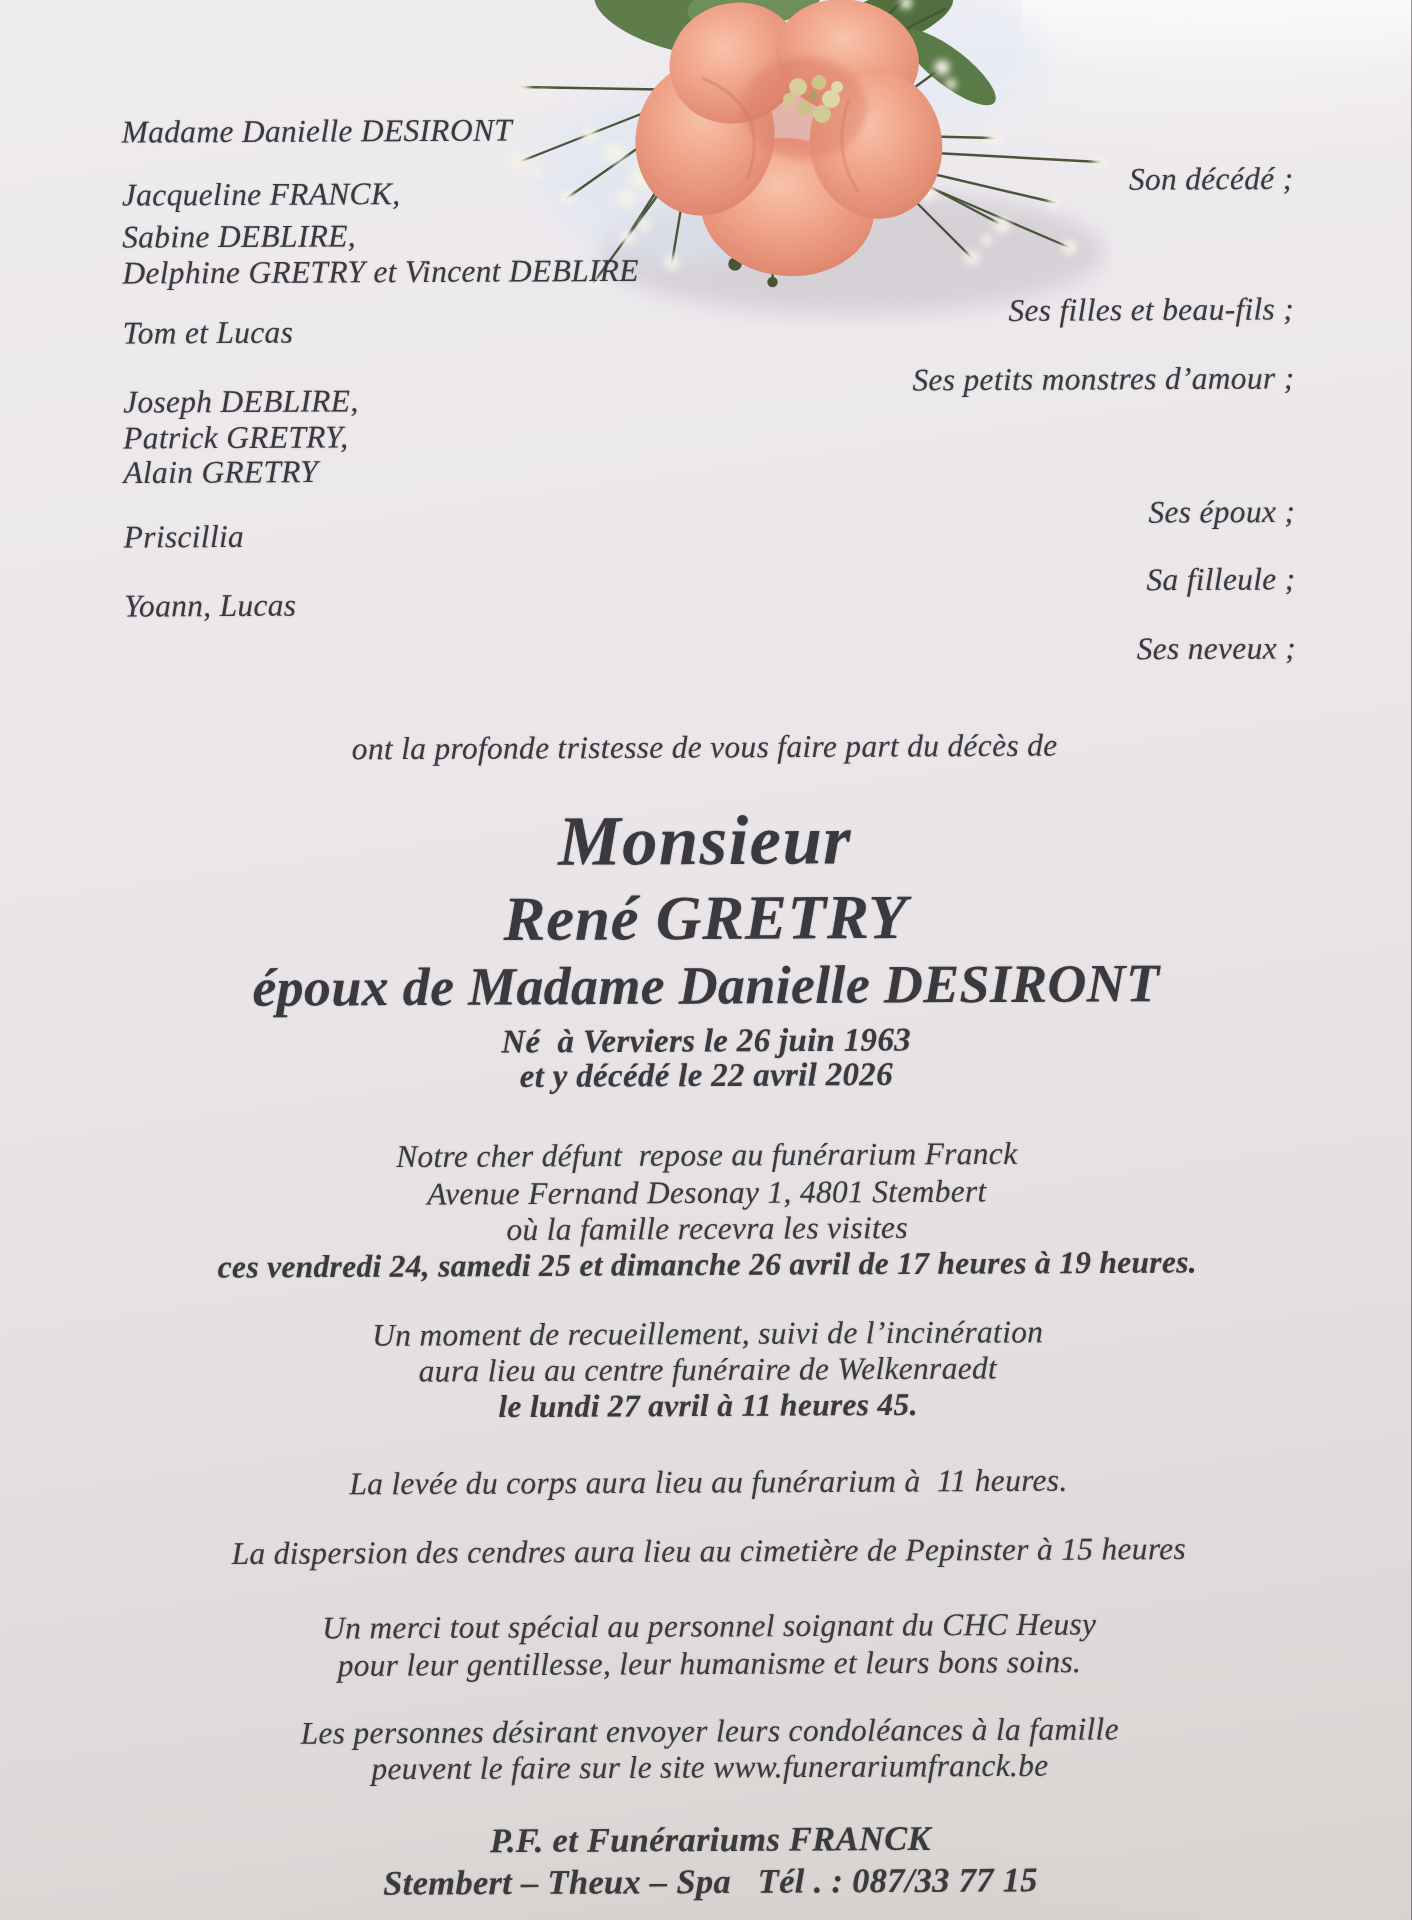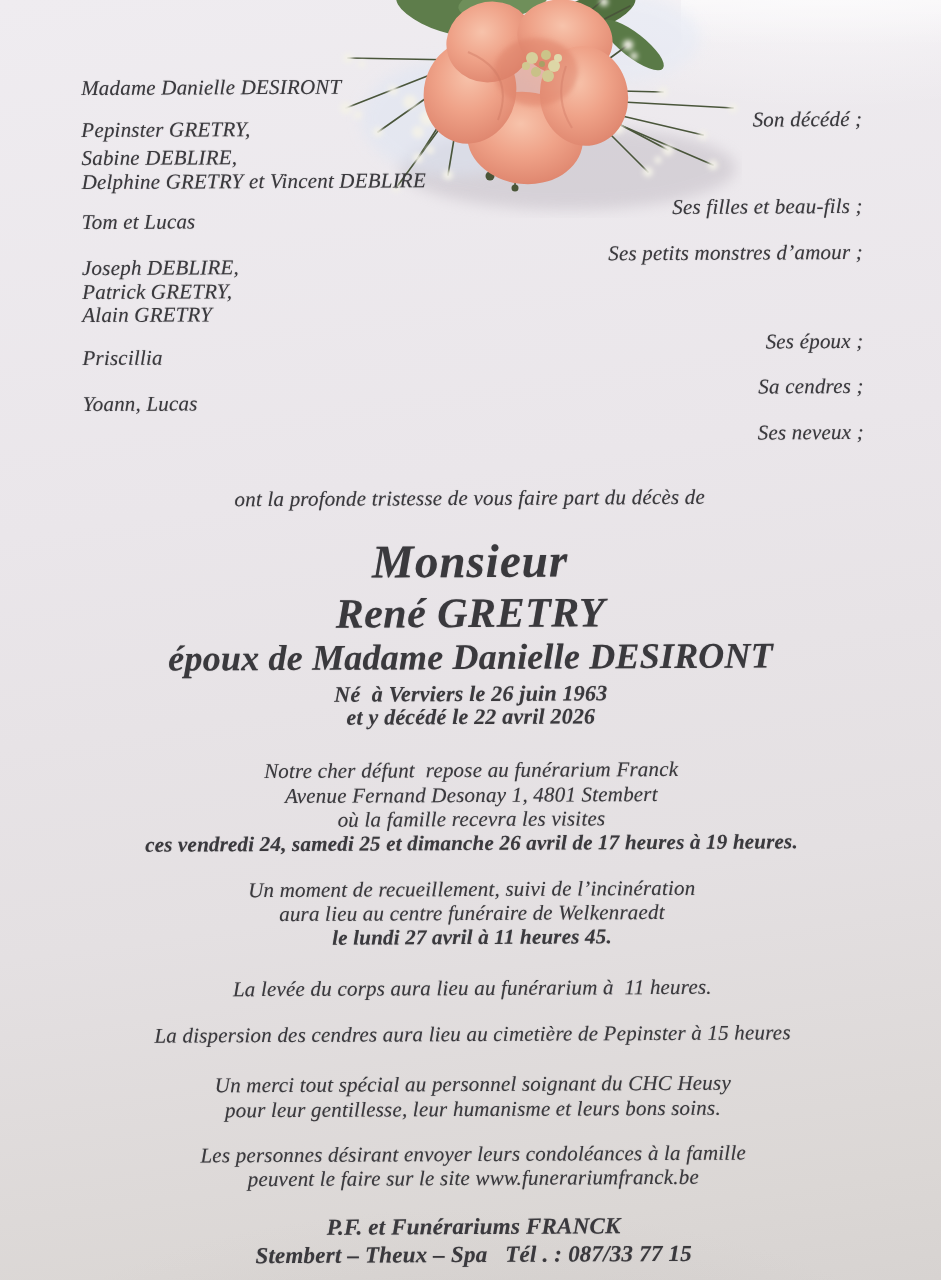--- a/index.html
+++ b/index.html
@@ -154,35 +154,35 @@
           <circle cx="240" cy="58" r="4" fill="#e0d9ad"></circle>
         <circle cx="208" cy="66" r="4" fill="#d0c890"></circle>
           <circle cx="224" cy="64" r="3" fill="#a8a066"></circle>
       </g>
     </svg>
   </div>
 
   <div class="textlayer">
 
     <div class="txt left" style="top:75px">Madame Danielle DESIRONT</div>
-    <div class="txt left" style="top:117px">Pepinster GRETRY,</div>
+    <div class="txt left" style="top:117px">Jacqueline FRANCK,</div>
     <div class="txt left" style="top:145px">Sabine DEBLIRE,</div>
     <div class="txt left" style="top:169px">Delphine GRETRY et Vincent DEBLIRE</div>
     <div class="txt left" style="top:209px">Tom et Lucas</div>
     <div class="txt left" style="top:255px">Joseph DEBLIRE,</div>
     <div class="txt left" style="top:279px">Patrick GRETRY,</div>
     <div class="txt left" style="top:302px">Alain GRETRY</div>
     <div class="txt left" style="top:345px">Priscillia</div>
     <div class="txt left" style="top:391px">Yoann, Lucas</div>
 
     <div class="txt right" style="top:110px">Son décédé ;</div>
     <div class="txt right" style="top:197px">Ses filles et beau-fils ;</div>
     <div class="txt right" style="top:243px">Ses petits monstres d’amour ;</div>
     <div class="txt right" style="top:332px">Ses époux ;</div>
-    <div class="txt right" style="top:377px">Sa cendres ;</div>
+    <div class="txt right" style="top:377px">Sa filleule ;</div>
     <div class="txt right" style="top:423px">Ses neveux ;</div>
 
     <div class="txt center intro" style="top:487px">ont la profonde tristesse de vous faire part du décès de</div>
     <div class="txt center h-monsieur" style="top:536px">Monsieur</div>
     <div class="txt center h-name" style="top:591px">René GRETRY</div>
     <div class="txt center h-epoux" style="top:638px">époux de Madame Danielle DESIRONT</div>
     <div class="txt center h-sub" style="top:682px">Né  à Verviers le 26 juin 1963</div>
     <div class="txt center h-sub" style="top:705px">et y décédé le 22 avril 2026</div>
 
     <div class="txt center body" style="top:759px">Notre cher défunt  repose au funérarium Franck</div>

